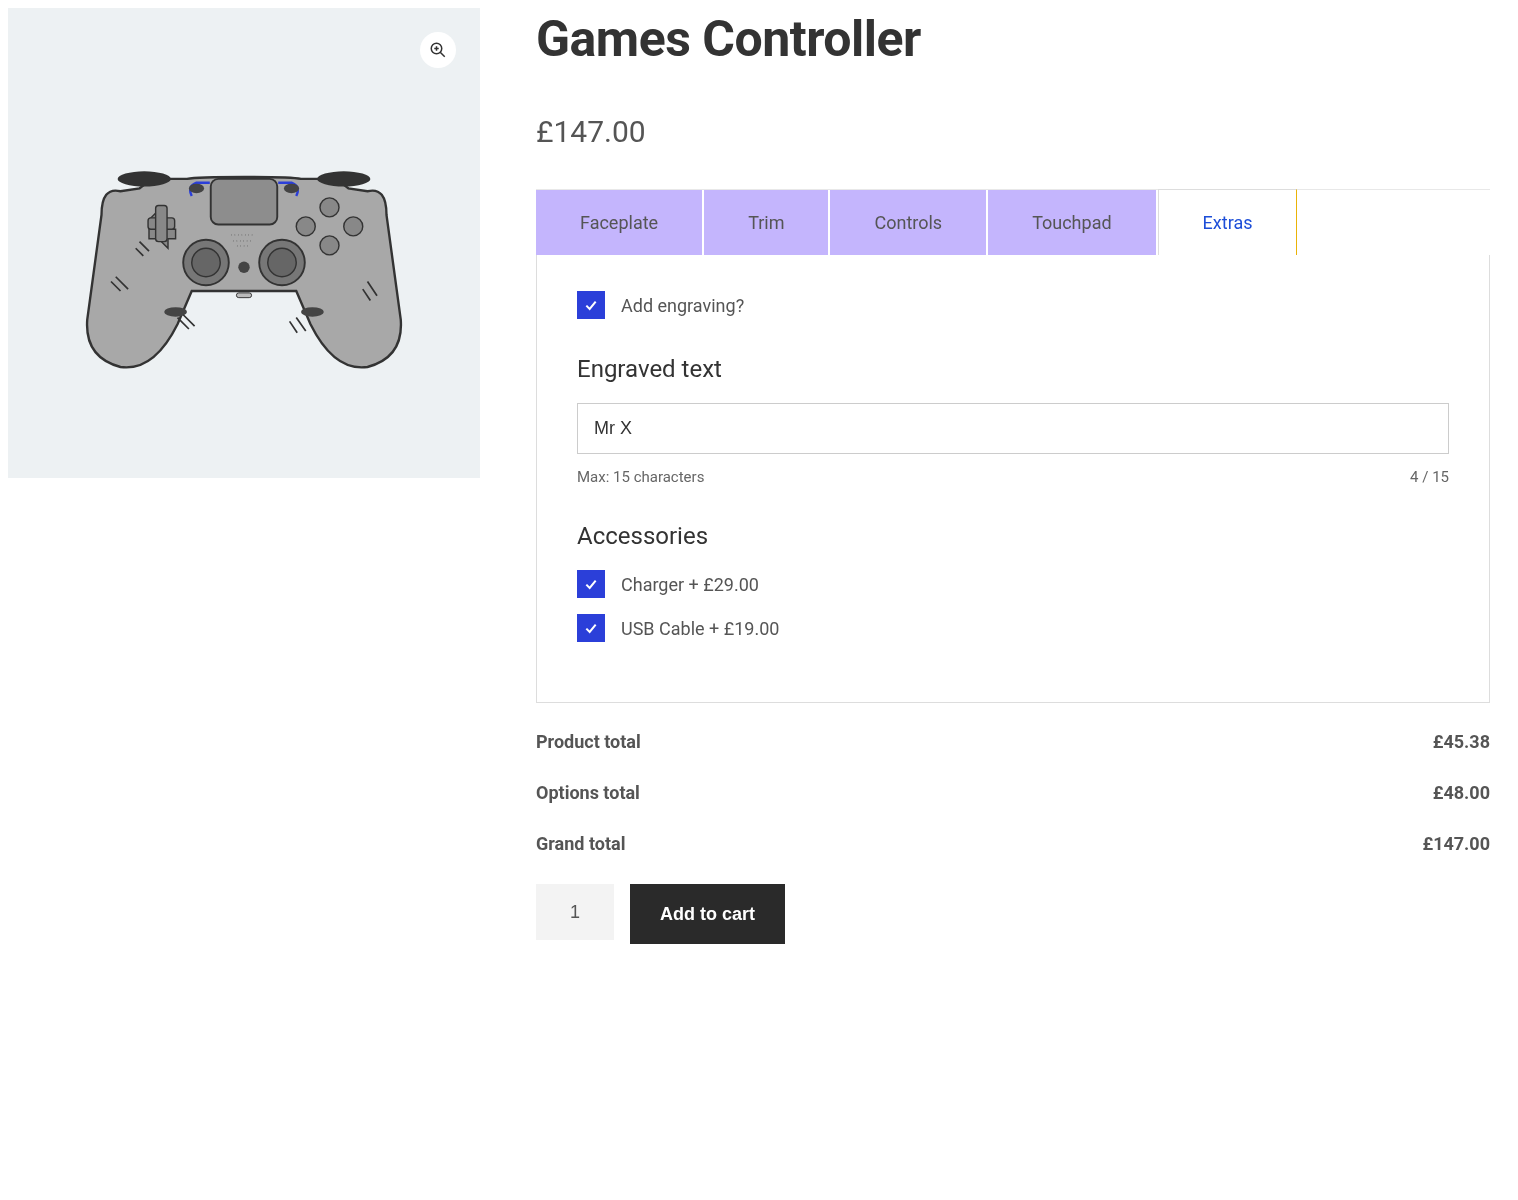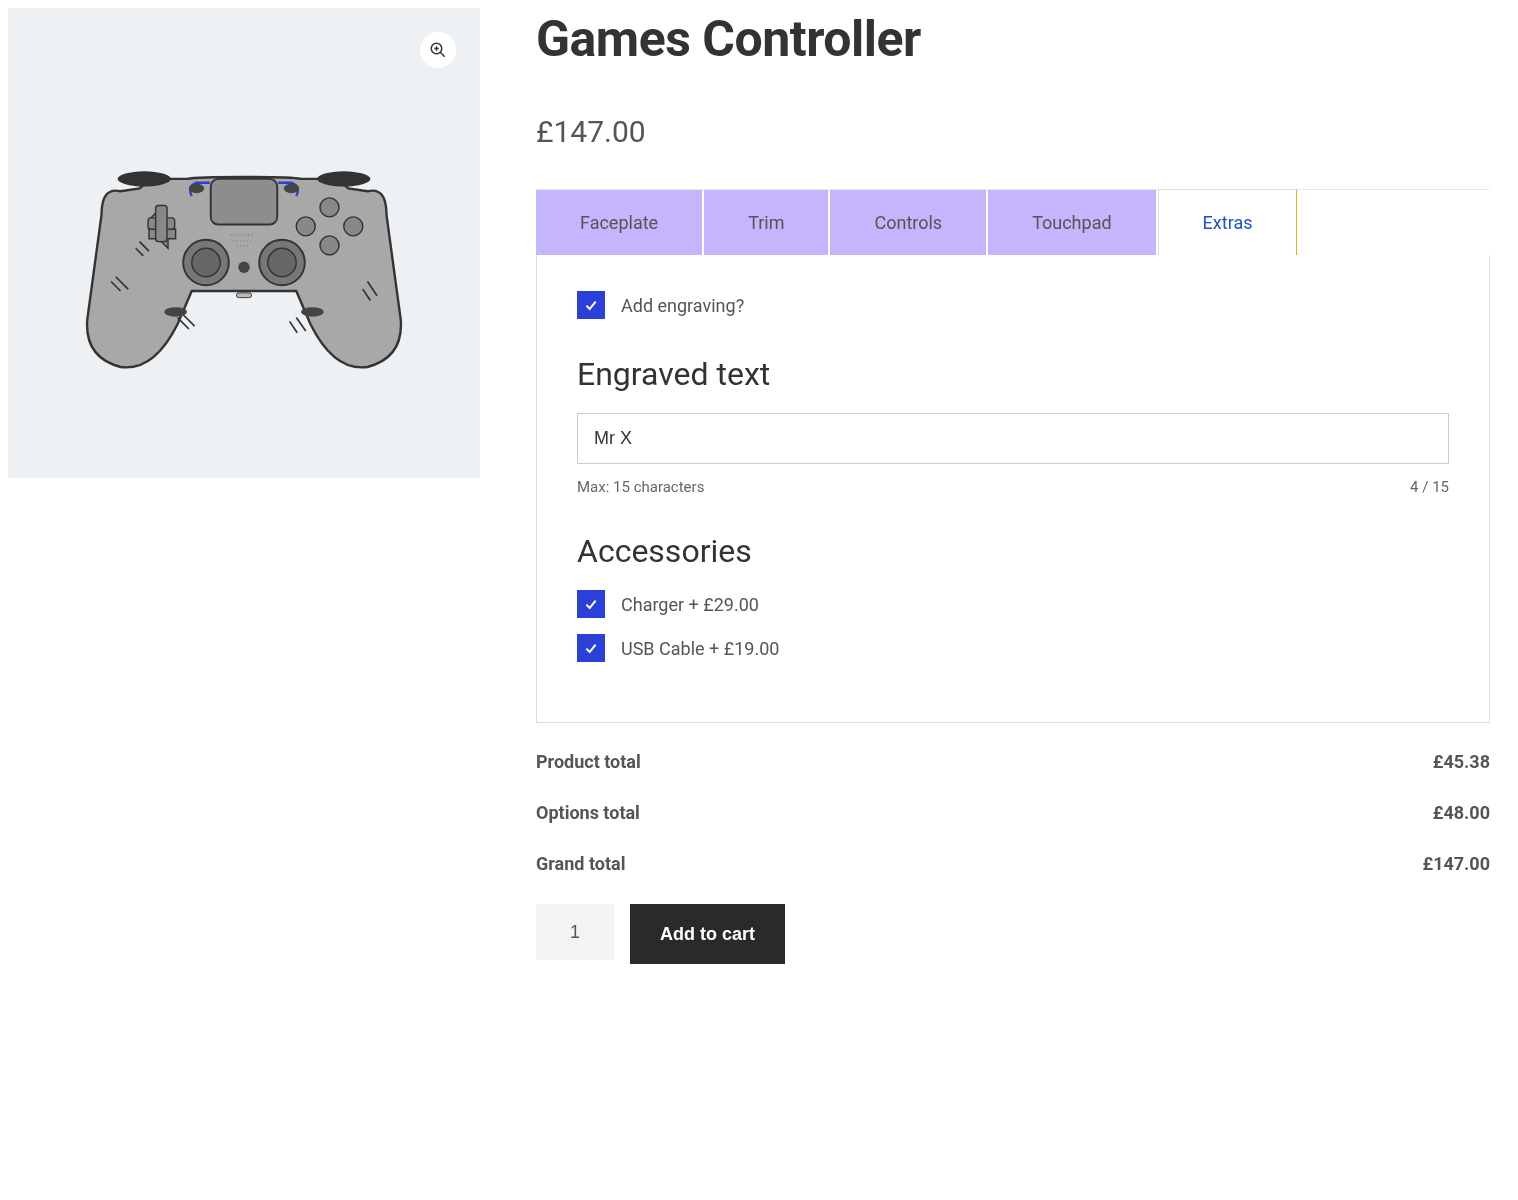--- a/index.html
+++ b/index.html
@@ -97,21 +97,21 @@
       background: #2b3fd9;
       display: flex;
       align-items: center;
       justify-content: center;
       cursor: pointer;
       flex-shrink: 0;
     }
     .checkbox svg { width: 16px; height: 16px; stroke: #fff; stroke-width: 3; fill: none; }
     .check-label { font-size: 18px; color: #555; }
     .section-head {
-      font-size: 32px;
+      font-size: 24px;
       font-weight: 400;
       color: #333;
       margin-top: 36px;
       margin-bottom: 20px;
     }
     .text-input {
       width: 100%;
       padding: 14px 16px;
       font-size: 18px;
       border: 1px solid #ccc;

